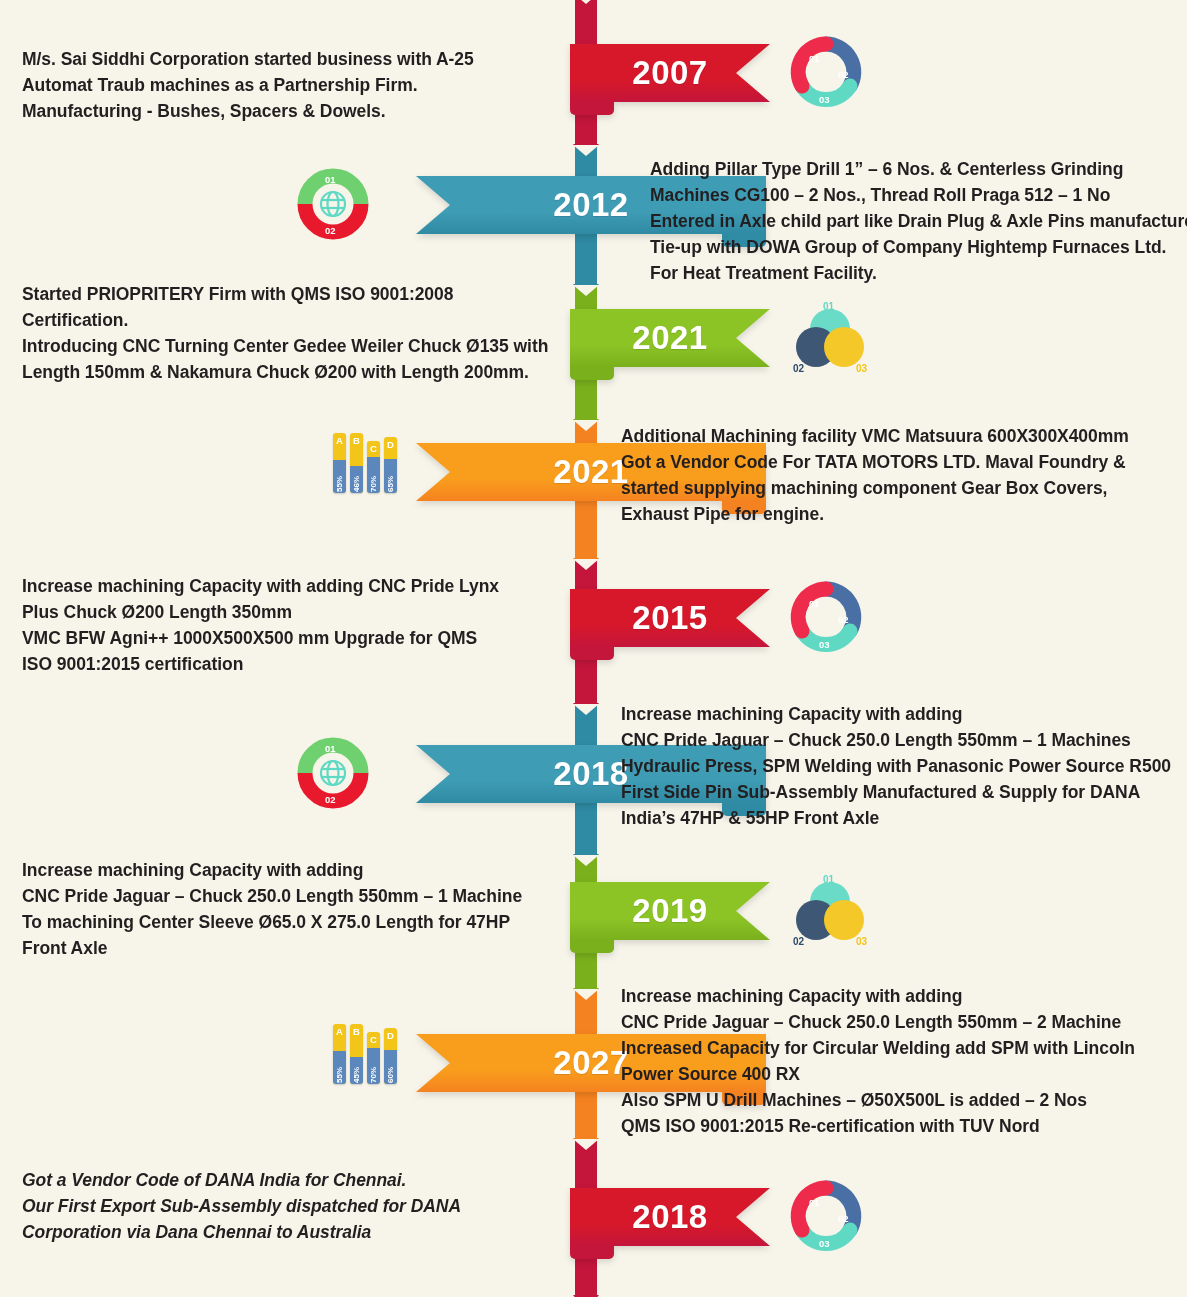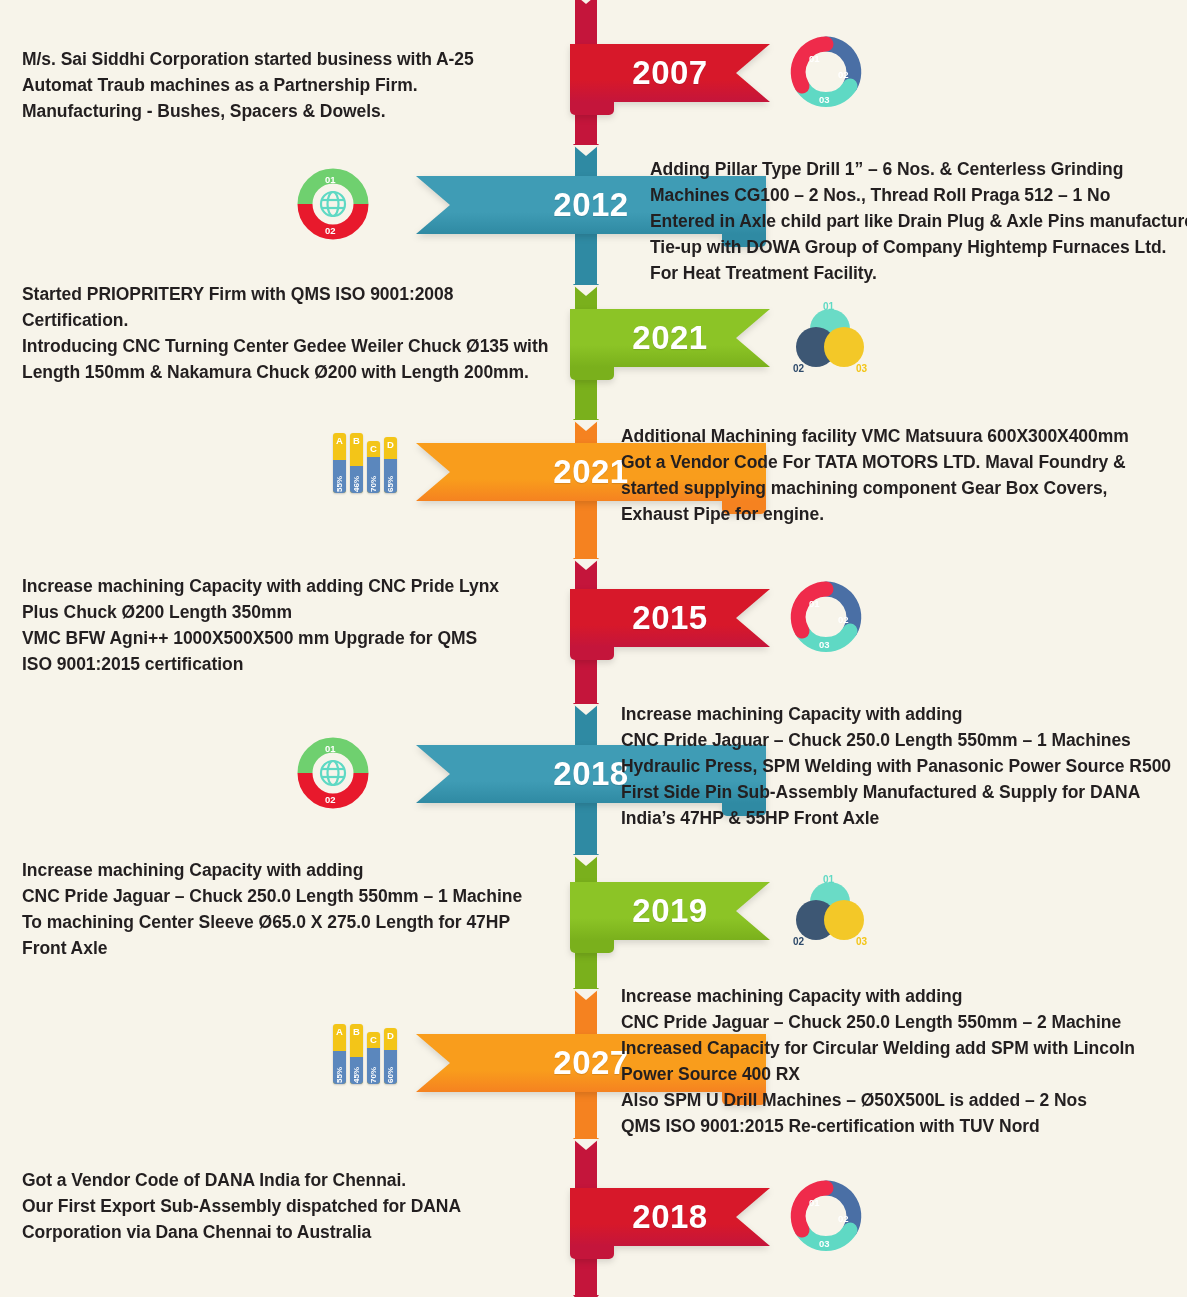--- a/index.html
+++ b/index.html
@@ -360,21 +360,21 @@
           <div class="pv">60%</div>
         </div>
       </div>
       <div class="ribbon" style="top: 1188px; left: 570px; width: 200px;">
         <div class="tail l" style="background: rgb(196, 21, 59);"></div>
         <div class="plate right" style="background: linear-gradient(rgb(215, 24, 42) 0%, rgb(215, 24, 42) 62%, rgb(196, 21, 59) 100%);"></div>
         <div class="body">
           <div class="yr">2018</div>
         </div>
       </div>
-      <div class="txt left" style="top: 1167px;">Got a Vendor Code of DANA India for Chennai.
+      <div class="txt left" style="top: 1167px; font-style: italic;">Got a Vendor Code of DANA India for Chennai.
 Our First Export Sub-Assembly dispatched for DANA
 Corporation via Dana Chennai to Australia</div>
       <div class="icon" style="width: 76px; height: 76px; position: absolute; left: 788px; top: 1178px;"><svg width="76" height="76" viewBox="0 0 76 76">
     <g fill="none" stroke-width="15" stroke-linecap="round">
       <path d="M38 10 a28 28 0 0 1 24 42" stroke="#4a6fa5"></path>
       <path d="M62 52 a28 28 0 0 1 -48 0" stroke="#5fd9c4"></path>
       <path d="M14 52 a28 28 0 0 1 24 -42" stroke="#ef2b4b"></path>
     </g>
     <text x="21" y="28" fill="#fff" font-size="9.5" font-weight="bold" font-family="Liberation Sans,sans-serif">01</text>
     <text x="50" y="44" fill="#fff" font-size="9.5" font-weight="bold" font-family="Liberation Sans,sans-serif">02</text>

